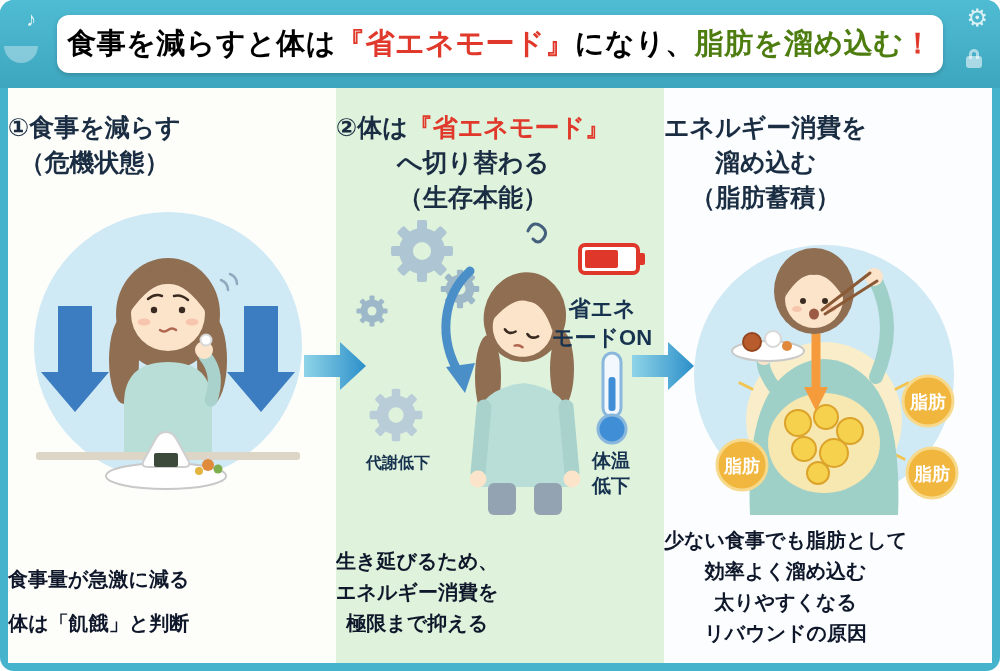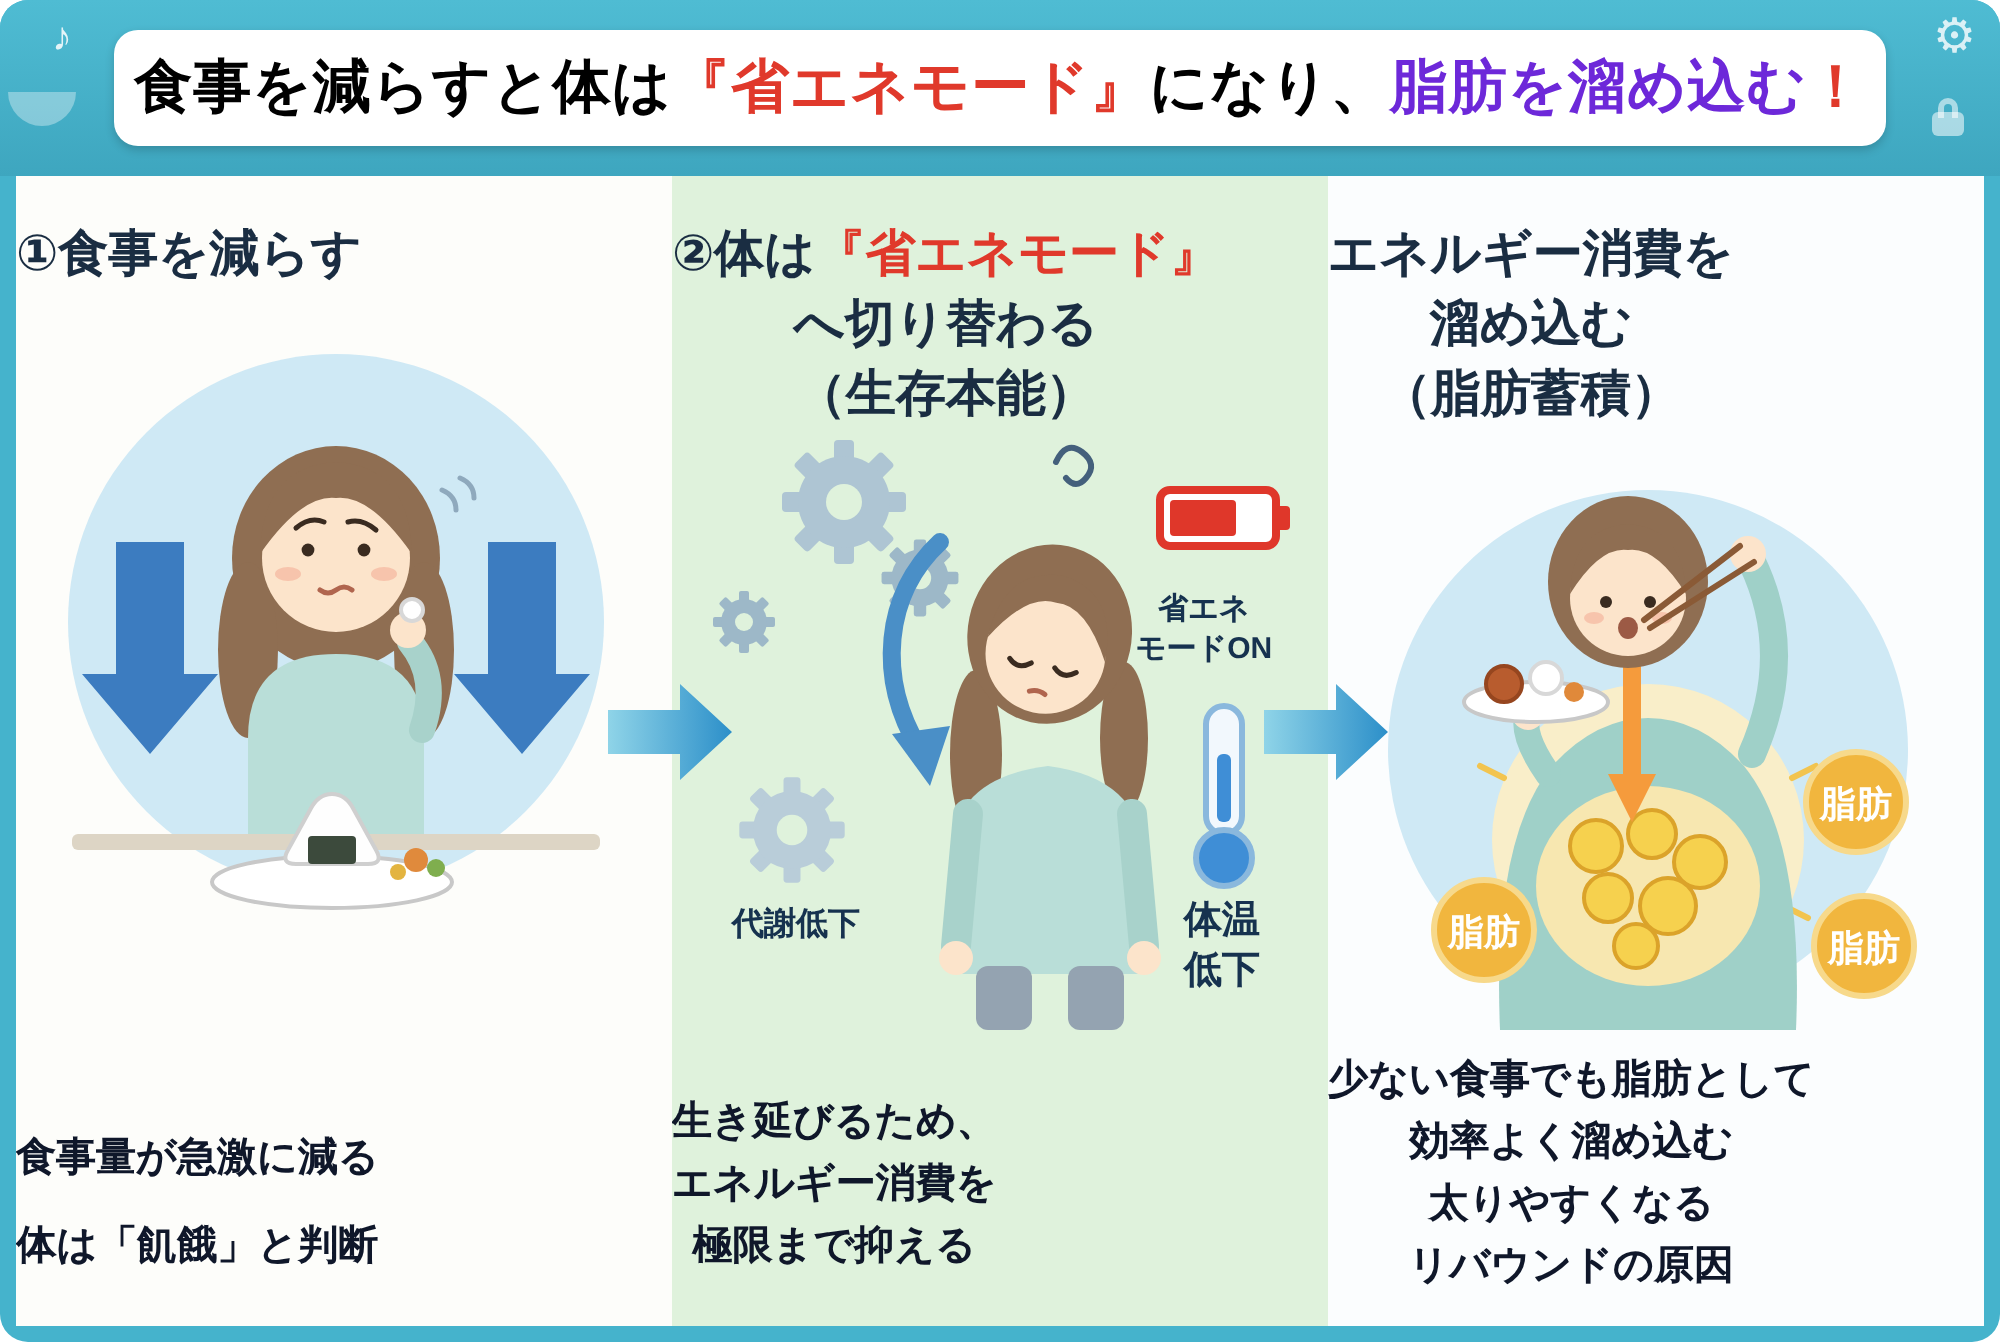--- a/index.html
+++ b/index.html
@@ -4,21 +4,21 @@
 <style>
   html,body{margin:0;padding:0;}
   body{width:1000px;height:671px;background:#ffffff;font-family:"Liberation Sans","DejaVu Sans",sans-serif;}
   .page{position:relative;width:1000px;height:671px;background:#45b3cc;border-radius:14px;overflow:hidden;}
 
   
   .header{position:absolute;top:0;left:0;width:100%;height:88px;background:linear-gradient(180deg,#4fbcd3,#3ea6bf);}
   .title-box{position:absolute;left:57px;right:57px;top:15px;height:58px;background:#ffffff;border-radius:12px;
              box-shadow:0 2px 5px rgba(0,0,0,.18);display:flex;align-items:center;justify-content:center;
              font-size:29px;font-weight:800;letter-spacing:.5px;white-space:nowrap;}
-  .c-dark{color:#000000}.c-red{color:#e0392b}.c-orange{color:#6d28d9}
+  .c-dark{color:#000000}.c-red{color:#e0392b}.c-orange{color:#4d7c0f}
   .decor{position:absolute;}
   .decor-music{left:26px;top:8px;font-size:20px;color:rgba(255,255,255,.85);}
   .decor-bowl{left:4px;top:46px;width:34px;height:17px;border-radius:0 0 34px 34px;background:rgba(255,255,255,.35);}
   .decor-gear{right:12px;top:4px;font-size:24px;color:rgba(255,255,255,.8);}
   .decor-lock{right:18px;top:56px;width:16px;height:12px;background:rgba(255,255,255,.55);border-radius:3px;}
   .decor-lock::before{content:"";position:absolute;left:3px;top:-7px;width:10px;height:10px;border:3px solid rgba(255,255,255,.55);
                       border-bottom:none;border-radius:6px 6px 0 0;box-sizing:border-box;}
 
   
   .content{position:absolute;top:88px;left:8px;right:8px;bottom:8px;display:flex;}
@@ -34,21 +34,21 @@
   .illus-1{height:344px;margin-top:4px;}
   .illus-2{height:300px;}
   .illus-3{height:300px;}
   .illus svg{position:absolute;left:0;top:0;}
 
   .captions{margin-top:auto;margin-bottom:24px;text-align:center;font-weight:800;font-size:20px;color:#0f172a;line-height:1.55;}
   .captions-1 .cap-b{margin-top:13px;}
   .captions-3{margin-bottom:14px;}
 
   .overlay-label{position:absolute;text-align:center;font-weight:800;color:#16324f;line-height:1.3;}
-  .lbl-battery{left:210px;top:80px;width:112px;font-size:15px;}
+  .lbl-battery{left:210px;top:80px;width:112px;font-size:22px;}
   .lbl-meta{left:6px;top:238px;width:112px;font-size:16px;}
   .lbl-temp{left:234px;top:234px;width:82px;font-size:19px;}
 
   .flow-arrow{position:absolute;top:252px;width:64px;height:52px;z-index:5;}
   .flow-arrow-1{left:296px;}
   .flow-arrow-2{left:624px;}
 </style>
 </head>
 <body>
 
@@ -66,20 +66,21 @@
         <span class="c-orange">脂肪を溜め込む</span>
         <span class="c-red">！</span>
     </div>
   </div>
 
   <div class="content">
 
     <section class="panel panel-1">
       <div class="heading">
         <div>①食事を減らす</div>
+        <div>（危機状態）</div>
       </div>
       <div class="illus illus-1">
         <svg width="320" height="344" viewBox="0 0 320 344">
           <circle cx="160" cy="162" r="134" fill="#cfe9f5"></circle>
           <polygon points="50,122 84,122 84,188 101,188 67,228 33,188 50,188" fill="#3c7cc0"></polygon>
           <polygon points="236,122 270,122 270,188 287,188 253,228 219,188 236,188" fill="#3c7cc0"></polygon>
           <path d="M213,96 q7,3 7,10 M222,90 q7,3 7,10" stroke="#8fa9bd" stroke-width="2.5" fill="none" stroke-linecap="round"></path>
           <g>
             <ellipse cx="160" cy="130" rx="52" ry="56" fill="#8f6e52"></ellipse>
             <ellipse cx="116" cy="176" rx="15" ry="44" fill="#8f6e52"></ellipse>

